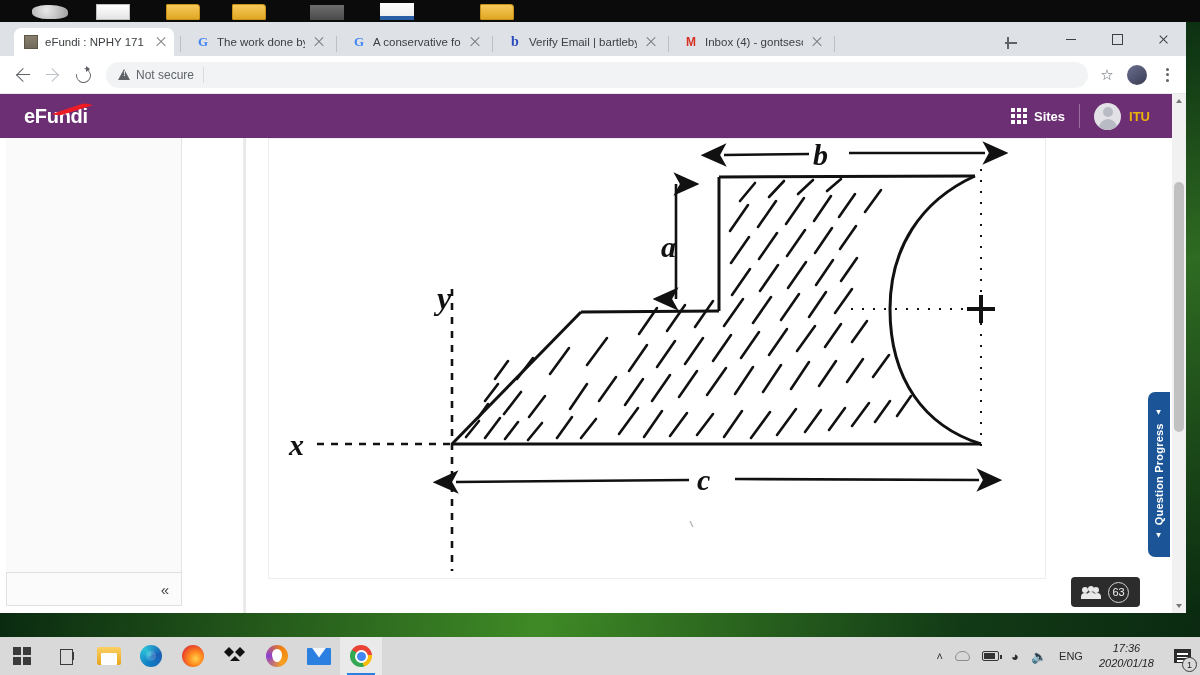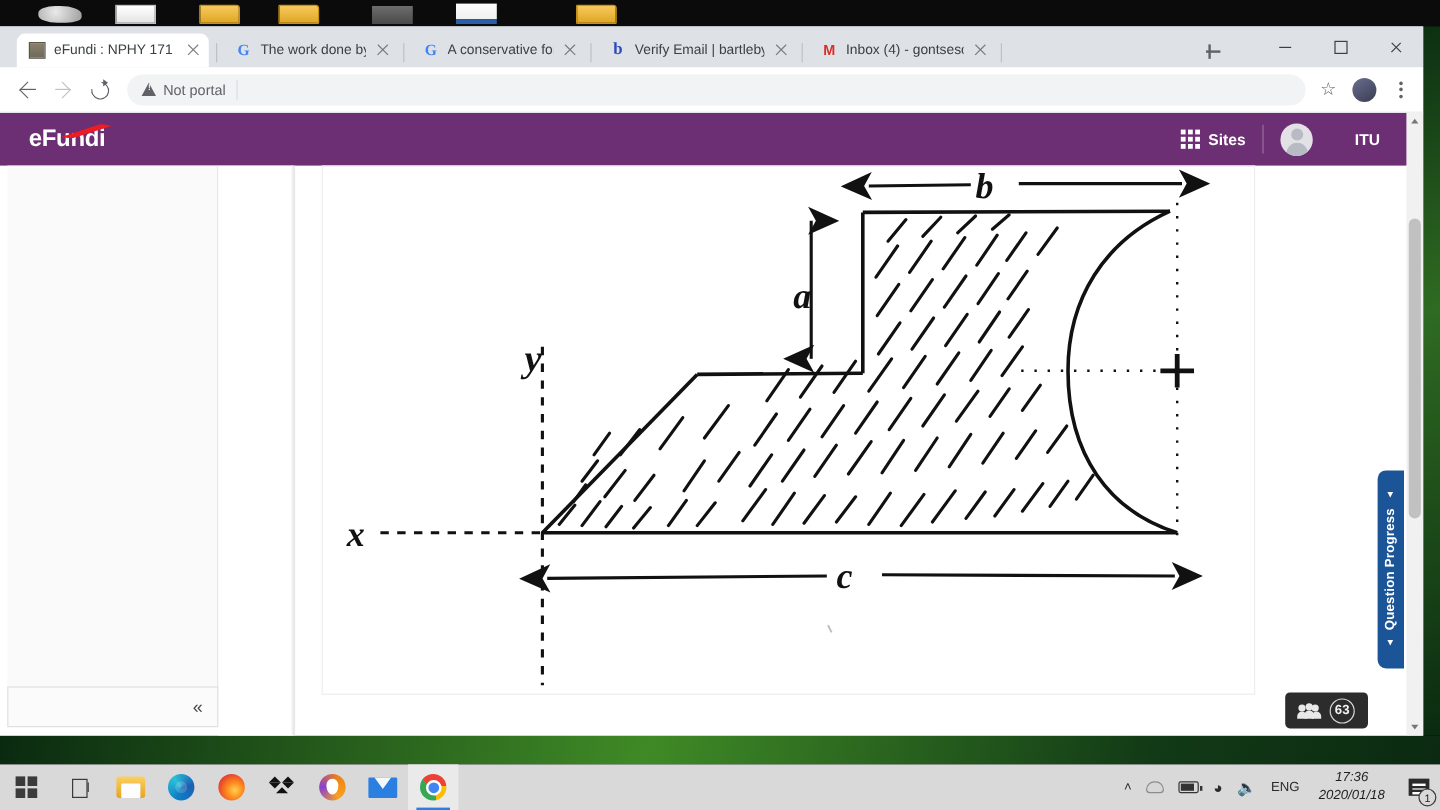--- a/index.html
+++ b/index.html
@@ -203,21 +203,21 @@
   #hdr-sep { width:1px; height:24px; background:#9a6ea0; }
   #user-btn { display:flex; align-items:center; gap:8px; padding:0 10px 0 14px; }
   #avatar {
     width:27px;height:27px;border-radius:50%; background:#e2e2e6;
     position:relative; overflow:hidden;
   }
   #avatar:before { content:""; position:absolute; left:50%; top:4px; margin-left:-5px;
                    width:10px;height:10px;border-radius:50%; background:#b9bbc4; }
   #avatar:after  { content:""; position:absolute; left:50%; top:16px; margin-left:-9px;
                    width:18px;height:14px;border-radius:9px 9px 0 0; background:#b9bbc4; }
-  #user-initials { color:#ffffff; font-size:13px; font-weight:600;margin-left:27px; }
+  #user-initials { color:#eab308; font-size:13px; font-weight:600; }
 
   
   #left-nav {
     position:absolute; left:6px; top:44px; width:176px; height:442px;
     background:#fafafa; border-right:1px solid #e3e3e3;
   }
   #collapse-bar {
     position:absolute; left:6px; bottom:7px; width:176px; height:34px;
     background:#fbfbfb; border:1px solid #e0e0e0;
     display:flex; align-items:center; justify-content:flex-end; padding-right:14px;
@@ -277,21 +277,21 @@
   #people-icon { position:relative; width:17px; height:13px; }
   #people-icon i { position:absolute; background:#e9e9e9; border-radius:50%; }
   #people-icon i:nth-child(1){ left:0; top:1px; width:6px;height:6px; }
   #people-icon i:nth-child(2){ left:5.5px; top:0; width:6.5px;height:6.5px; }
   #people-icon i:nth-child(3){ left:11px; top:1px; width:6px;height:6px; }
   #people-icon i:nth-child(4){ left:-1px; top:7px; width:8px;height:6px; border-radius:4px 4px 0 0;}
   #people-icon i:nth-child(5){ left:5px; top:6px; width:8px;height:7px; border-radius:4px 4px 0 0;}
   #people-icon i:nth-child(6){ left:10.5px; top:7px; width:8px;height:6px; border-radius:4px 4px 0 0;}
   #people-count {
     width:21px;height:21px;border-radius:50%; border:1.4px solid #d6d6d6;
-    color:#f2f2f2; font-size:11px; font-weight:700;
+    color:#f2f2f2; font-size:11px; font-weight:400;
     display:flex; align-items:center; justify-content:center;
   }
 
   
   #desktop-right {
     position:absolute; right:0; top:22px; width:14px; height:591px;
     background:linear-gradient(160deg,#0c2f12,#2f6b22 40%,#0a2a10);
   }
   #desktop-bottom-strip {
     position:absolute; left:0; bottom:38px; width:1200px; height:24px;
@@ -459,21 +459,21 @@
     </div>
   </div>
 
   <div id="toolbar">
     <div class="nav-btn arrow-l"></div>
     <div class="nav-btn arrow-r"></div>
     <div class="reload"></div>
 
     <div id="omnibox">
       <span id="warn-icon"></span>
-      <span id="not-secure">Not portal</span>
+      <span id="not-secure">Not secure</span>
       <span id="omni-divider"></span>
     </div>
 
     <div class="tb-right">
       <div id="star-icon">
           <span>☆</span>
         </div>
       <div id="profile-avatar"></div>
       <div id="chrome-menu">
           <i></i>

